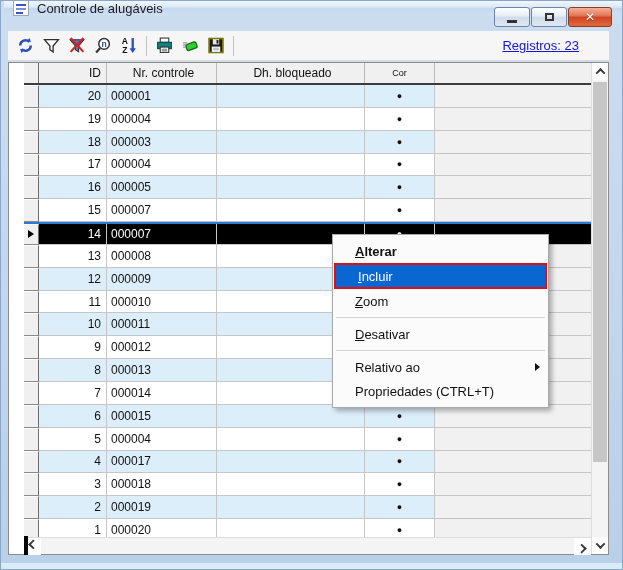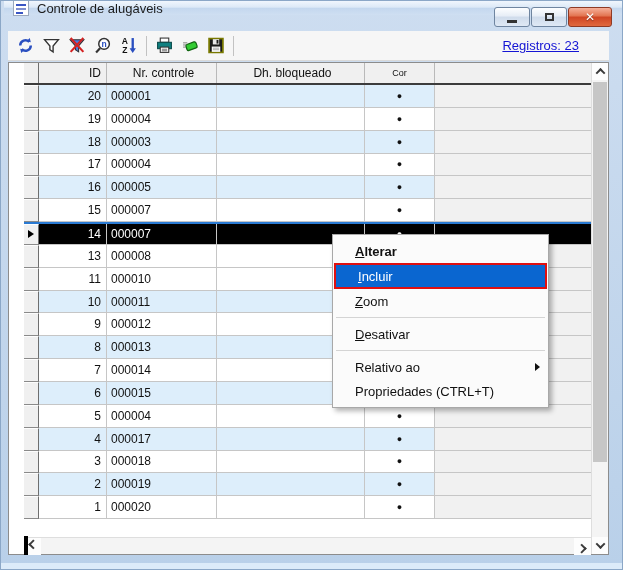--- a/index.html
+++ b/index.html
@@ -238,20 +238,28 @@
             <div class="cell filler"></div>
           </div>
           <div class="row">
             <div class="gcell c-gutter"></div>
             <div class="cell c-id">13</div>
             <div class="cell c-nr">000008</div>
             <div class="cell c-dh"></div>
             <div class="cell c-cor">●</div>
             <div class="cell filler"></div>
           </div>
+          <div class="row alt">
+            <div class="gcell c-gutter"></div>
+            <div class="cell c-id">12</div>
+            <div class="cell c-nr">000009</div>
+            <div class="cell c-dh"></div>
+            <div class="cell c-cor">●</div>
+            <div class="cell filler"></div>
+          </div>
           <div class="row">
             <div class="gcell c-gutter"></div>
             <div class="cell c-id">11</div>
             <div class="cell c-nr">000010</div>
             <div class="cell c-dh"></div>
             <div class="cell c-cor">●</div>
             <div class="cell filler"></div>
           </div>
           <div class="row alt">
             <div class="gcell c-gutter"></div>

